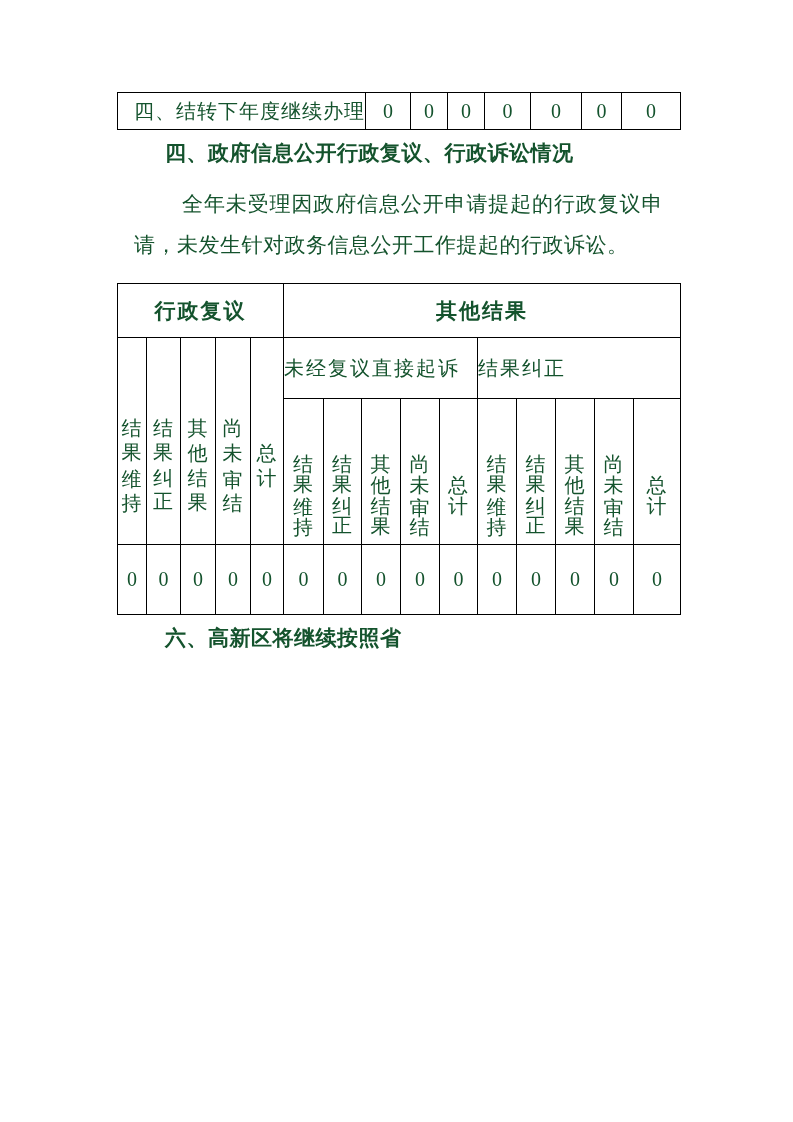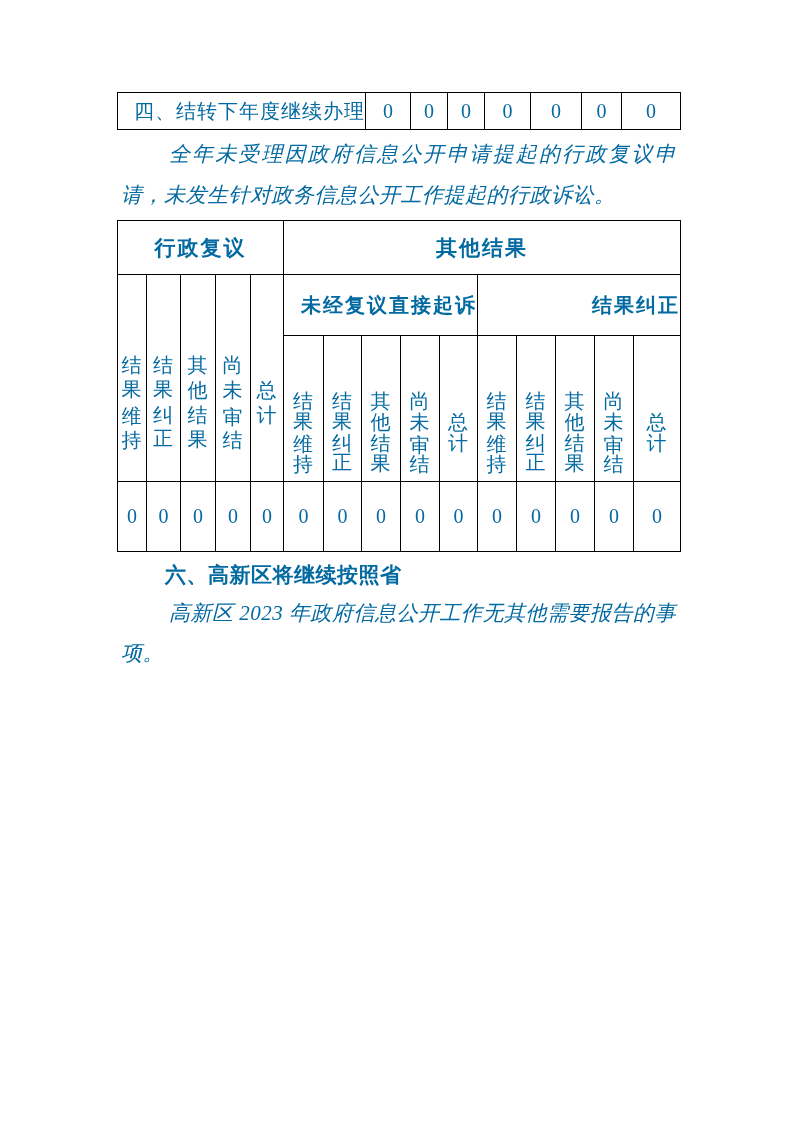--- a/index.html
+++ b/index.html
@@ -3,21 +3,21 @@
 <meta charset="utf-8">
 <style>
   html, body { margin: 0; padding: 0; background: #ffffff; }
   .page {
     position: relative;
     width: 793px;
     height: 806px;
     background: #ffffff;
     box-sizing: border-box;
     padding: 92px 113px 20px 117px;
-    color: #0369a1;
+    color: #14532d;
     font-family: "Liberation Serif", "DejaVu Serif", serif;
     overflow: hidden;
   }
   
   table { border-collapse: collapse; table-layout: fixed; }
   td { border: 1px solid #000000; padding: 0; overflow: hidden; }
 
   .t1 { width: 563px; }
   .t1 tr { height: 37px; }
   .t1 td { font-size: 20px; }
@@ -27,21 +27,21 @@
   .t2 { width: 563px; margin-top: 0; }
   .t2 tr.r1 { height: 54px; }
   .t2 tr.r2 { height: 61px; }
   .t2 tr.r3 { height: 146px; }
   .t2 tr.r4 { height: 70px; }
   .t2 .hdr {
     text-align: center; vertical-align: middle;
     font-family: Liberation Sans, sans-serif;
     font-weight: bold; font-size: 21px; letter-spacing: 2px;
   }
-  .t2 .sub { text-align: right; vertical-align: middle; font-size: 20px; letter-spacing: 2px; font-weight: bold; }
+  .t2 .sub { text-align: left; vertical-align: middle; font-size: 20px; letter-spacing: 2px; }
   .vcell { text-align: center; vertical-align: middle; }
   .vtext {
     display: inline-block;
     writing-mode: vertical-rl;
     text-orientation: upright;
     font-size: 20px;
     line-height: 1;
   }
   .r2 .vtext { letter-spacing: 25px; margin-bottom: -25px; }
   .r3 .vtext { letter-spacing: 21px; margin-bottom: -21px; }
@@ -55,23 +55,22 @@
     margin: 9px 0 3px 0;
     padding-left: 48px;
     letter-spacing: 0.5px;
   }
   .para {
     font-size: 21px;
     line-height: 41px;
     letter-spacing: 0.5px;
     text-align: justify;
     text-indent: 48px;
-    margin: 4px;
+    margin: 17px;
     word-break: break-all;
-    font-style: italic;
   }
   .para.tight { line-height: 40px; }
 </style>
 </head>
 <body>
 
 <div class="page">
 
   <table class="t1">
     <colgroup>
@@ -91,20 +90,21 @@
       <td class="num">0</td>
       <td class="num">0</td>
       <td class="num">0</td>
       <td class="num">0</td>
       <td class="num">0</td>
       <td class="num">0</td>
     </tr>
   </tbody>
     </table>
 
+  <div class="heading">四、政府信息公开行政复议、行政诉讼情况</div>
   <p class="para">全年未受理因政府信息公开申请提起的行政复议申请，未发生针对政务信息公开工作提起的行政诉讼。</p>
 
   <table class="t2">
     <colgroup>
       <col style="width:29px">
         <col style="width:34px">
         <col style="width:35px">
         <col style="width:35px">
         <col style="width:33px">
       <col style="width:40px">
@@ -159,15 +159,14 @@
       <td class="num">0</td>
       <td class="num">0</td>
       <td class="num">0</td>
       <td class="num">0</td>
     </tr>
   </tbody>
     </table>
 
 
   <div class="heading">六、高新区将继续按照省</div>
-  <p class="para tight">高新区 2023 年政府信息公开工作无其他需要报告的事项。</p>
 
 </div>
 
 </body></html>

